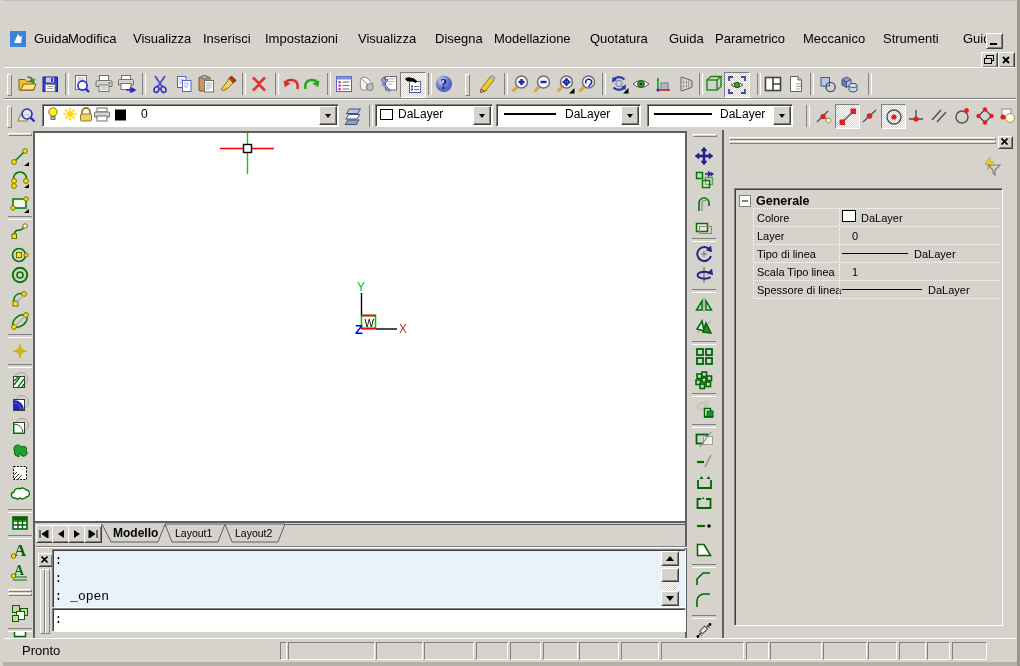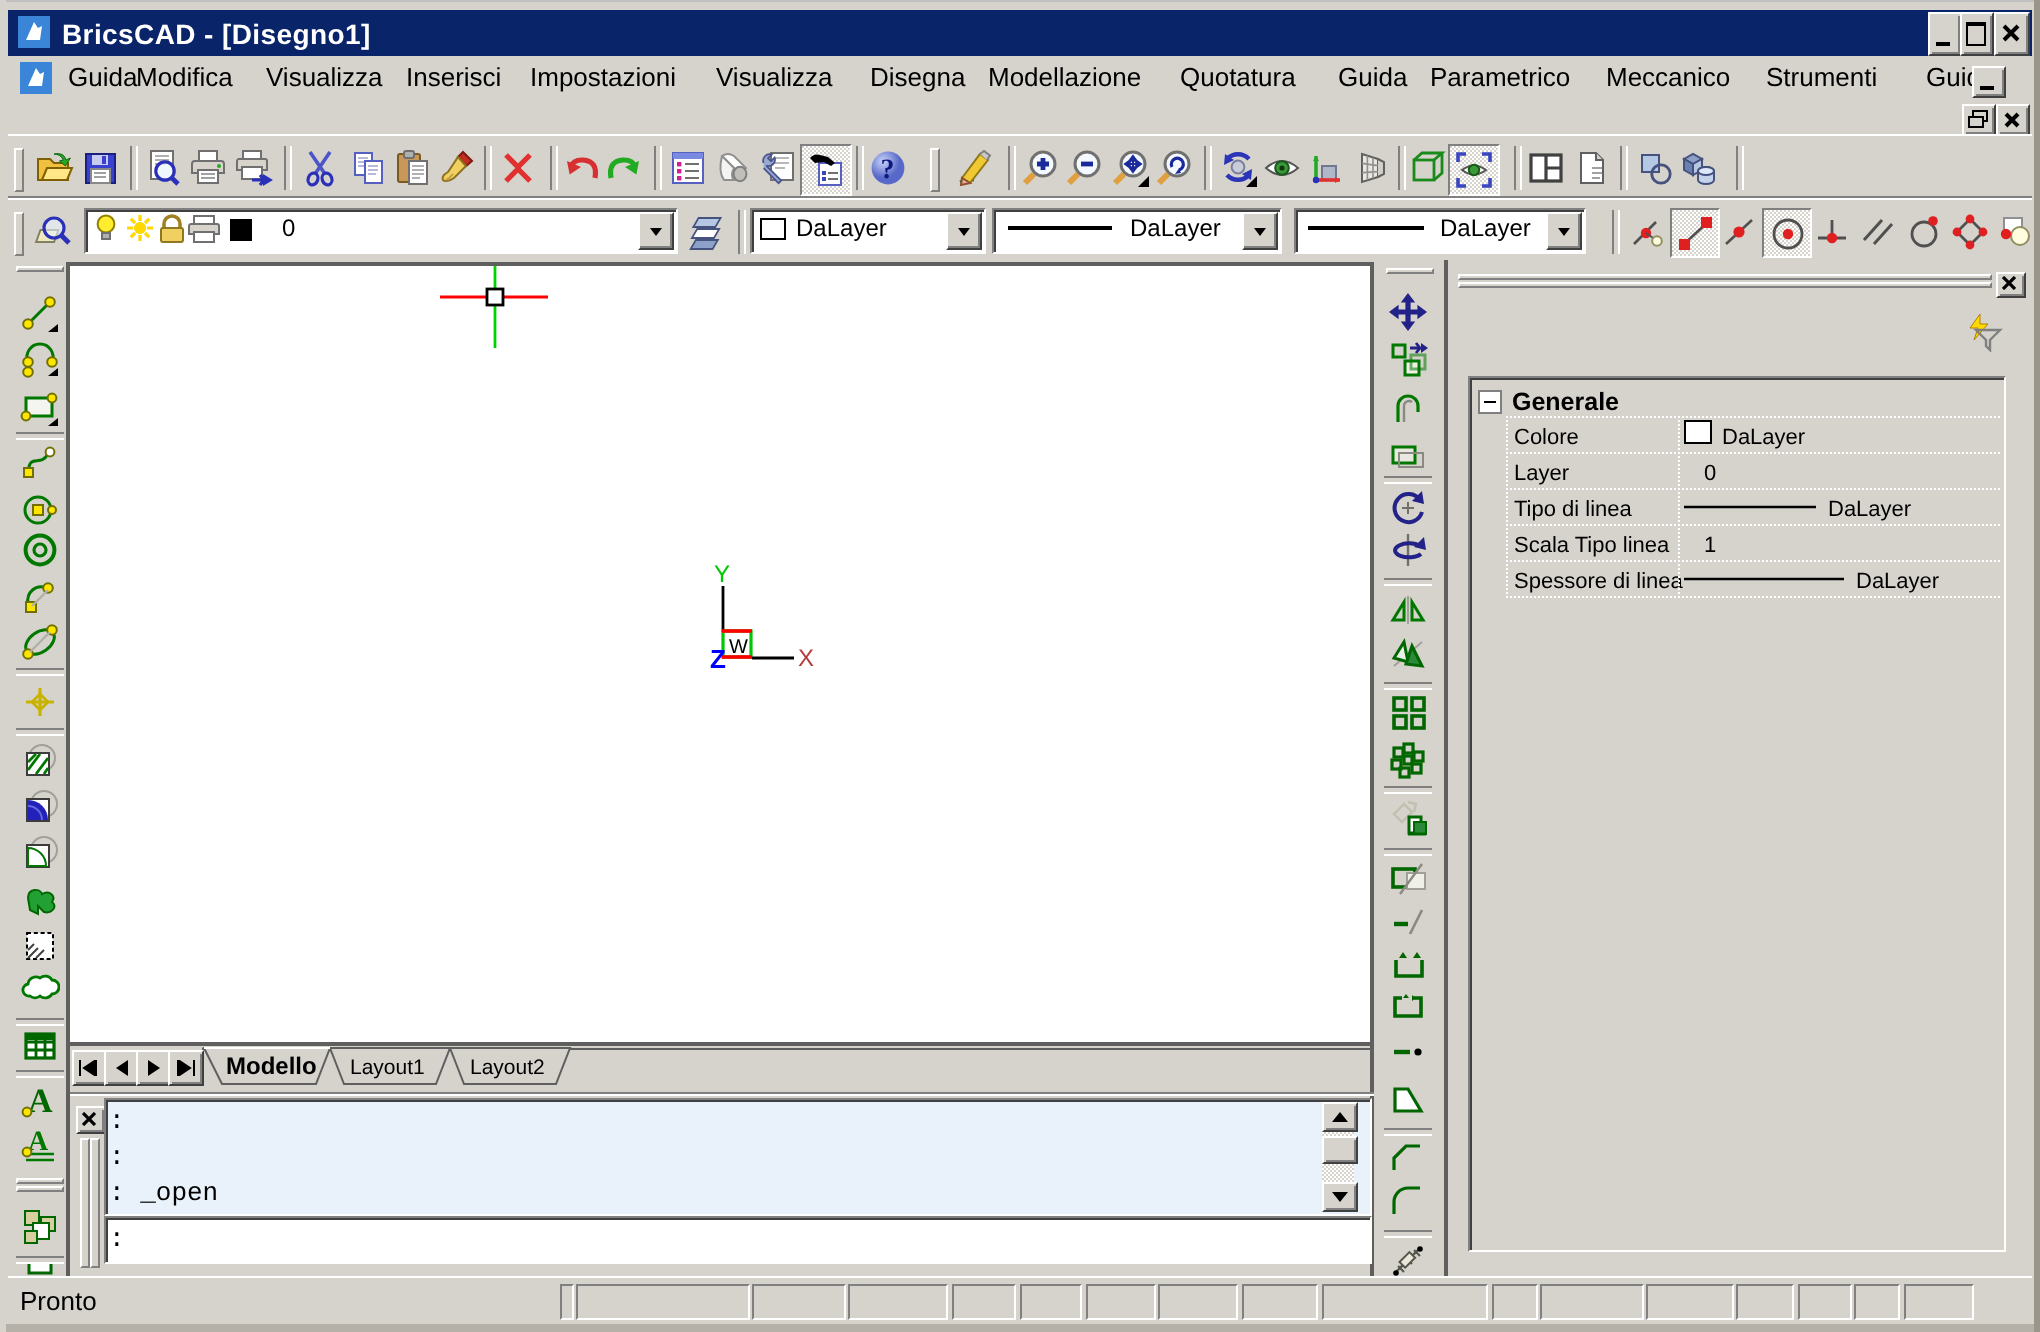--- a/index.html
+++ b/index.html
@@ -29,38 +29,20 @@
 .mi{display:inline-block;}
 .sc{position:absolute;top:3px;height:16px;border:1px solid;border-color:#808080 #fff #fff #808080;}
 </style></head>
 <body>
 <div id="win">
   <div class="abs" id="brd-t"></div>
   <div class="abs" id="brd-b"></div>
   <div class="abs" id="brd-l"></div>
   <div class="abs" id="brd-r"></div>
 
-  <div class="abs" id="title">
-    <svg class="abs" style="left:5px;top:3px" width="16" height="16">
-        <rect x="0" y="0" width="16" height="16" fill="#3a85d8"></rect>
-        <path d="M4 12 L8 3 L10 6 L12 5 L11 12 Z" fill="#fff"></path>
-      </svg>
-    <span class="txt">BricsCAD - [Disegno1]</span>
-    <div class="tbtn" style="left:960px;top:1px;width:15px;height:20px">
-        <div style="position:absolute;left:3px;bottom:4px;width:7px;height:2px;background:#000"></div>
-      </div>
-    <div class="tbtn" style="left:976px;top:1px;width:15px;height:20px">
-        <div style="position:absolute;left:2px;top:4px;width:8px;height:9px;border:1px solid #000;border-top-width:2px"></div>
-      </div>
-    <div class="tbtn" style="left:993px;top:1px;width:16px;height:20px">
-        <svg width="9" height="9" style="position:absolute;left:3px;top:5px">
-          <path d="M1 1 L8 8 M8 1 L1 8" stroke="#000" stroke-width="2"></path>
-        </svg>
-      </div>
-  </div>
 
   <div class="abs" id="menubar" style="left:4px;top:29px;width:1012px;height:19px;line-height:19px;">
     <svg class="abs" style="left:6px;top:2px" width="16" height="16">
         <rect x="0" y="0" width="16" height="16" fill="#3a85d8"></rect>
         <path d="M4 12 L8 3 L10 6 L12 5 L11 12 Z" fill="#fff"></path>
       </svg>
     <span class="abs mi" style="left:30px">Guida</span>
     <span class="abs mi" style="left:64px">Modifica</span>
     <span class="abs mi" style="left:129px">Visualizza</span>
     <span class="abs mi" style="left:199px">Inserisci</span>
@@ -916,21 +898,21 @@
             <line x1="18" y1="109.5" x2="265" y2="109.5"></line>
             <line x1="18.5" y1="19" x2="18.5" y2="110"></line>
             <line x1="104.5" y1="19" x2="104.5" y2="110"></line>
           </g>
         </svg>
       </div>
     </div>
   </div>
 
   <div class="abs" id="status" style="left:4px;top:638px;width:1012px;height:24px;border-top:1px solid #fff;">
-    <div class="abs" style="left:6px;top:4px;text-align:right;">Pronto</div>
+    <div class="abs" style="left:18px;top:4px;text-align:right;">Pronto</div>
     <div class="sc" style="left:276px;width:5px"></div>
     <div class="sc" style="left:284px;width:85px"></div>
     <div class="sc" style="left:372px;width:45px"></div>
     <div class="sc" style="left:420px;width:48px"></div>
     <div class="sc" style="left:472px;width:30px"></div>
     <div class="sc" style="left:506px;width:29px"></div>
     <div class="sc" style="left:539px;width:33px"></div>
     <div class="sc" style="left:575px;width:38px"></div>
     <div class="sc" style="left:617px;width:36px"></div>
     <div class="sc" style="left:657px;width:81px"></div>

